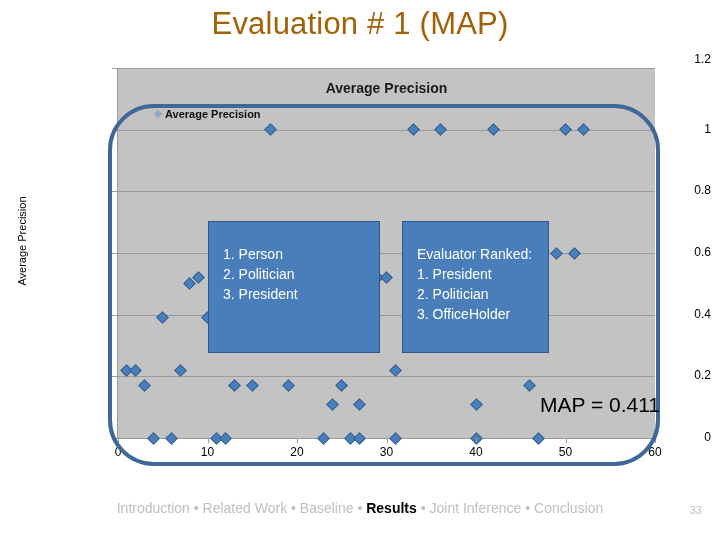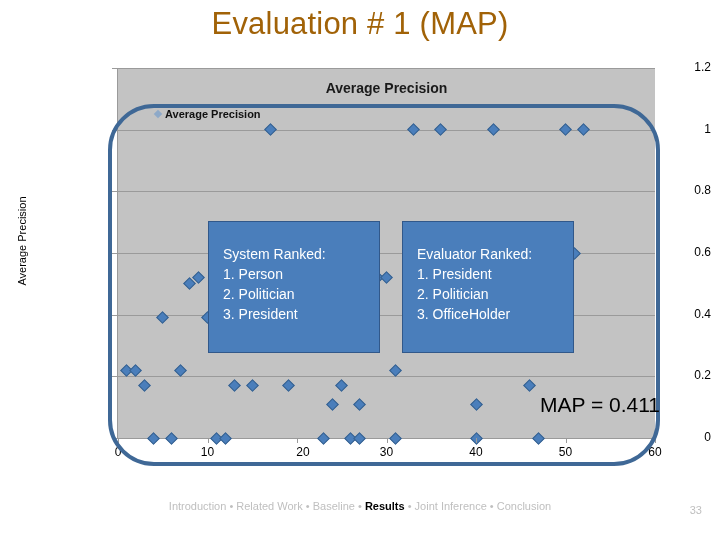--- a/index.html
+++ b/index.html
@@ -191,41 +191,41 @@
     border: 1px solid #2e5party;
     border: 1px solid #2f5party;
     border: 1px solid #31588a;
     color: #ffffff;
     font-size: 14px;
     line-height: 20px;
     padding: 22px 0 18px 14px;
     box-sizing: border-box;
   }
   #callout-system { left: 208px; top: 161px; width: 172px; height: 132px; }
-  #callout-evaluator { left: 402px; top: 161px; width: 172px; height: 132px; }
+  #callout-evaluator { left: 402px; top: 161px; width: 147px; height: 132px; }
   .callout div { white-space: nowrap; }
 
   
   #map-annotation {
     position: absolute;
     left: 540px;
     top: 333px;
     font-size: 21px;
     color: #000000;
     white-space: nowrap;
   }
 
   
   #footer {
     position: absolute;
     left: 0;
     top: 500px;
     width: 720px;
     text-align: center;
-    font-size: 11px;
+    font-size: 14px;
     color: #bfbfbf;
     white-space: nowrap;
   }
   #footer .crumb-active {
     color: #000000;
     font-weight: bold;
   }
   #footer .sep { color: #bfbfbf; }
 
   #page-number {
@@ -306,29 +306,29 @@
       <div class="y-tick-label" style="top: 316.333px;">0.2</div>
       <div class="y-tick-mark" style="top: 254.667px;"></div>
       <div class="y-tick-label" style="top: 254.667px;">0.4</div>
       <div class="y-tick-mark" style="top: 193px;"></div>
       <div class="y-tick-label" style="top: 193px;">0.6</div>
       <div class="y-tick-mark" style="top: 131.333px;"></div>
       <div class="y-tick-label" style="top: 131.333px;">0.8</div>
       <div class="y-tick-mark" style="top: 69.6667px;"></div>
       <div class="y-tick-label" style="top: 69.6667px;">1</div>
       <div class="y-tick-mark" style="top: 8px;"></div>
-      <div class="y-tick-label" style="top: 8px; text-align: right;">1.2</div>
+      <div class="y-tick-label" style="top: 0; text-align: right;">1.2</div>
     </div>
   <div id="x-ticks">
       <div class="x-tick-mark" style="left: 118px;"></div>
       <div class="x-tick-label" style="left: 118px;">0</div>
       <div class="x-tick-mark" style="left: 207.5px;"></div>
       <div class="x-tick-label" style="left: 207.5px;">10</div>
       <div class="x-tick-mark" style="left: 297px;"></div>
-      <div class="x-tick-label" style="left: 297px; margin-left: 6px;">20</div>
+      <div class="x-tick-label" style="left: 297px;">20</div>
       <div class="x-tick-mark" style="left: 386.5px;"></div>
       <div class="x-tick-label" style="left: 386.5px;">30</div>
       <div class="x-tick-mark" style="left: 476px;"></div>
       <div class="x-tick-label" style="left: 476px;">40</div>
       <div class="x-tick-mark" style="left: 565.5px;"></div>
       <div class="x-tick-label" style="left: 565.5px;">50</div>
       <div class="x-tick-mark" style="left: 655px;"></div>
       <div class="x-tick-label" style="left: 655px;">60</div>
     </div>
 
@@ -338,21 +338,20 @@
 
 
   <div id="legend">
     <span id="legend-marker"></span>
     <span id="legend-label">Average Precision</span>
   </div>
 
   <div id="round-rect"></div>
 
   <div id="callout-system" class="callout">
-    <div>System Ranked:</div>
     <div>1. Person</div>
     <div>2. Politician</div>
     <div>3. President</div>
   </div>
 
   <div id="callout-evaluator" class="callout">
     <div>Evaluator Ranked:</div>
     <div>1. President</div>
     <div>2. Politician</div>
     <div>3. OfficeHolder</div>

